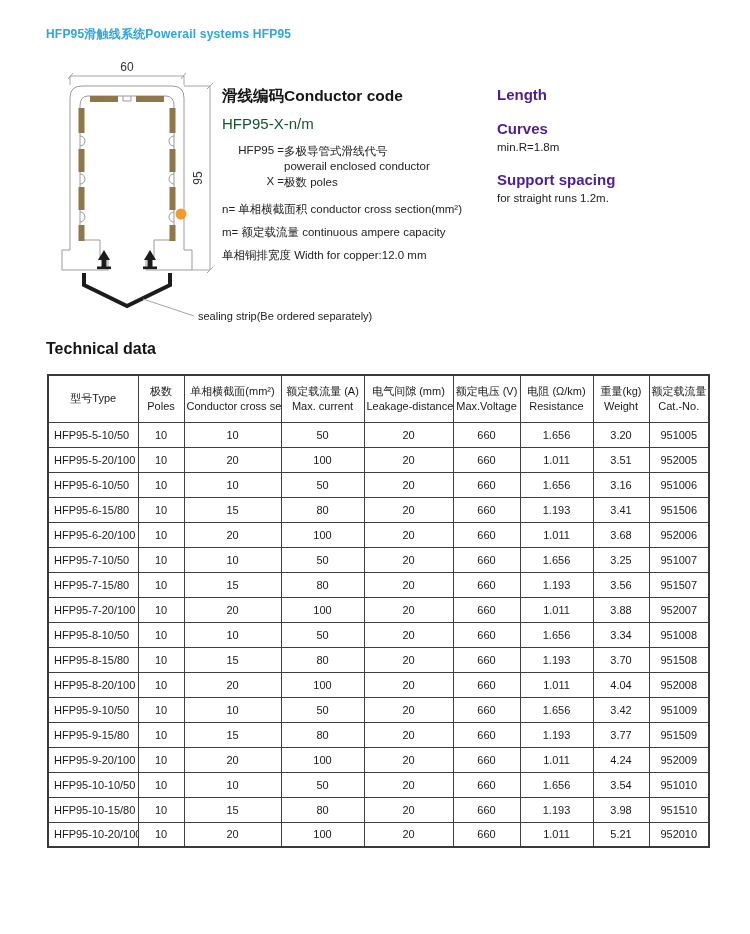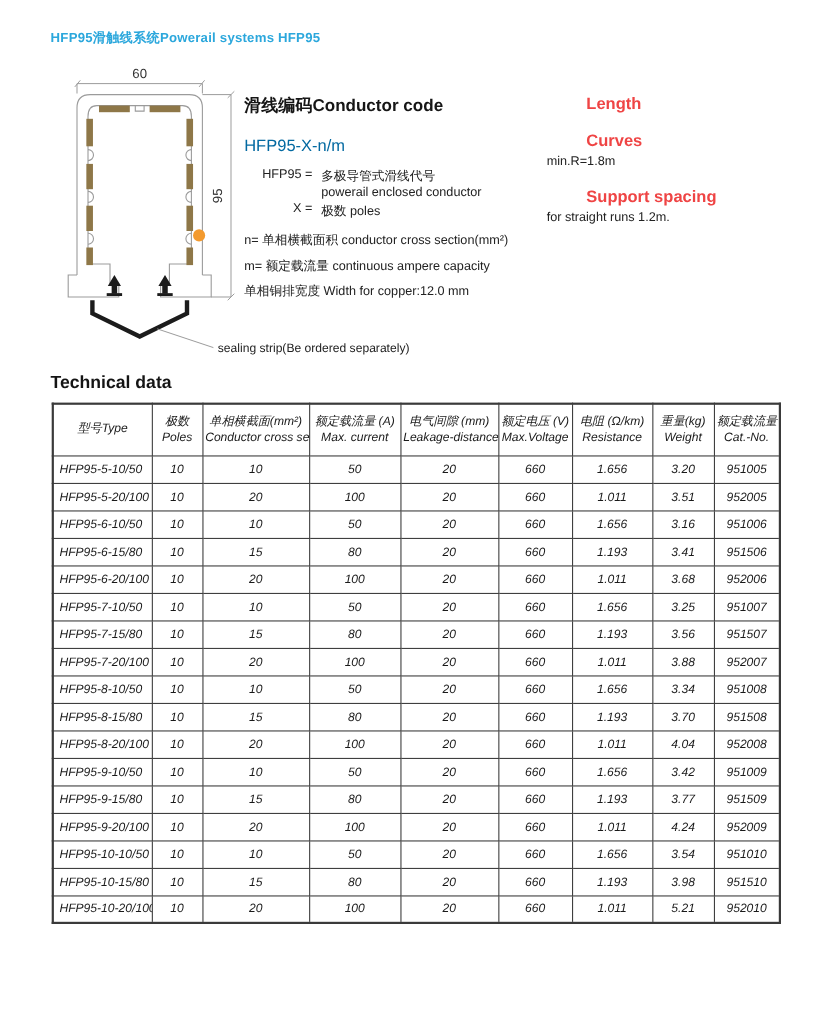--- a/index.html
+++ b/index.html
@@ -15,41 +15,41 @@
   .page-title {
     position: absolute; left: 46px; top: 26px;
     font-size: 12px; font-weight: bold; color: #2ba7dc;
     letter-spacing: 0.2px;
   }
   .diagram { position: absolute; left: 42px; top: 54px; }
 
   
   .code-block { position: absolute; left: 222px; top: 86px; width: 272px; }
   .code-heading { font-size: 15.5px; font-weight: bold; color: #161616; }
-  .code-formula { font-size: 15px; margin-top: 17px; color: #0369a1; }
+  .code-formula { font-size: 15px; margin-top: 8px; color: #14532d; }
   .code-lines { margin-top: 12px; font-size: 11.5px; color: #222; }
-  .kv { display: grid; grid-template-columns: 62px auto; column-gap: 8px; }
+  .kv { display: grid; grid-template-columns: 62px auto; column-gap: 0; }
   .kv .k { text-align: right; white-space: nowrap; }
   .kv .v { }
   .kv .v .sub { margin-top: 1px; }
   .plain-line { margin-top: 8px; font-size: 11.5px; color: #222; }
   .plain-line.first { margin-top: 12px; }
 
   
   .specs { position: absolute; left: 497px; top: 86px; width: 235px; }
-  .spec-heading { font-size: 15px; font-weight: bold; color: #ef4444; margin-left: 36px; }
+  .spec-heading { font-size: 15px; font-weight: bold; color: #4c1d95; }
   .spec-text { font-size: 11.5px; color: #222; line-height: 1.25; margin-top: 3px; }
   .spec-gap { height: 17px; }
 
   
   .tech-heading {
     position: absolute; left: 46px; top: 340px;
     font-size: 16px; font-weight: bold; color: #141414; text-align: center;
   }
-  .tech-table-wrap { position: absolute; left: 47px; top: 366px; font-style: italic; }
+  .tech-table-wrap { position: absolute; left: 47px; top: 374px; }
   table.tech {
     border-collapse: collapse; table-layout: fixed;
     width: 661px; font-size: 11px; color: #1a1a1a;
     border: 2px solid #3a3a3a;
   }
   table.tech th, table.tech td {
     border: 1px solid #3f3f3f;
     text-align: center; vertical-align: middle;
     height: 25px; padding: 0 2px;
     font-weight: normal; overflow: hidden; white-space: nowrap;

